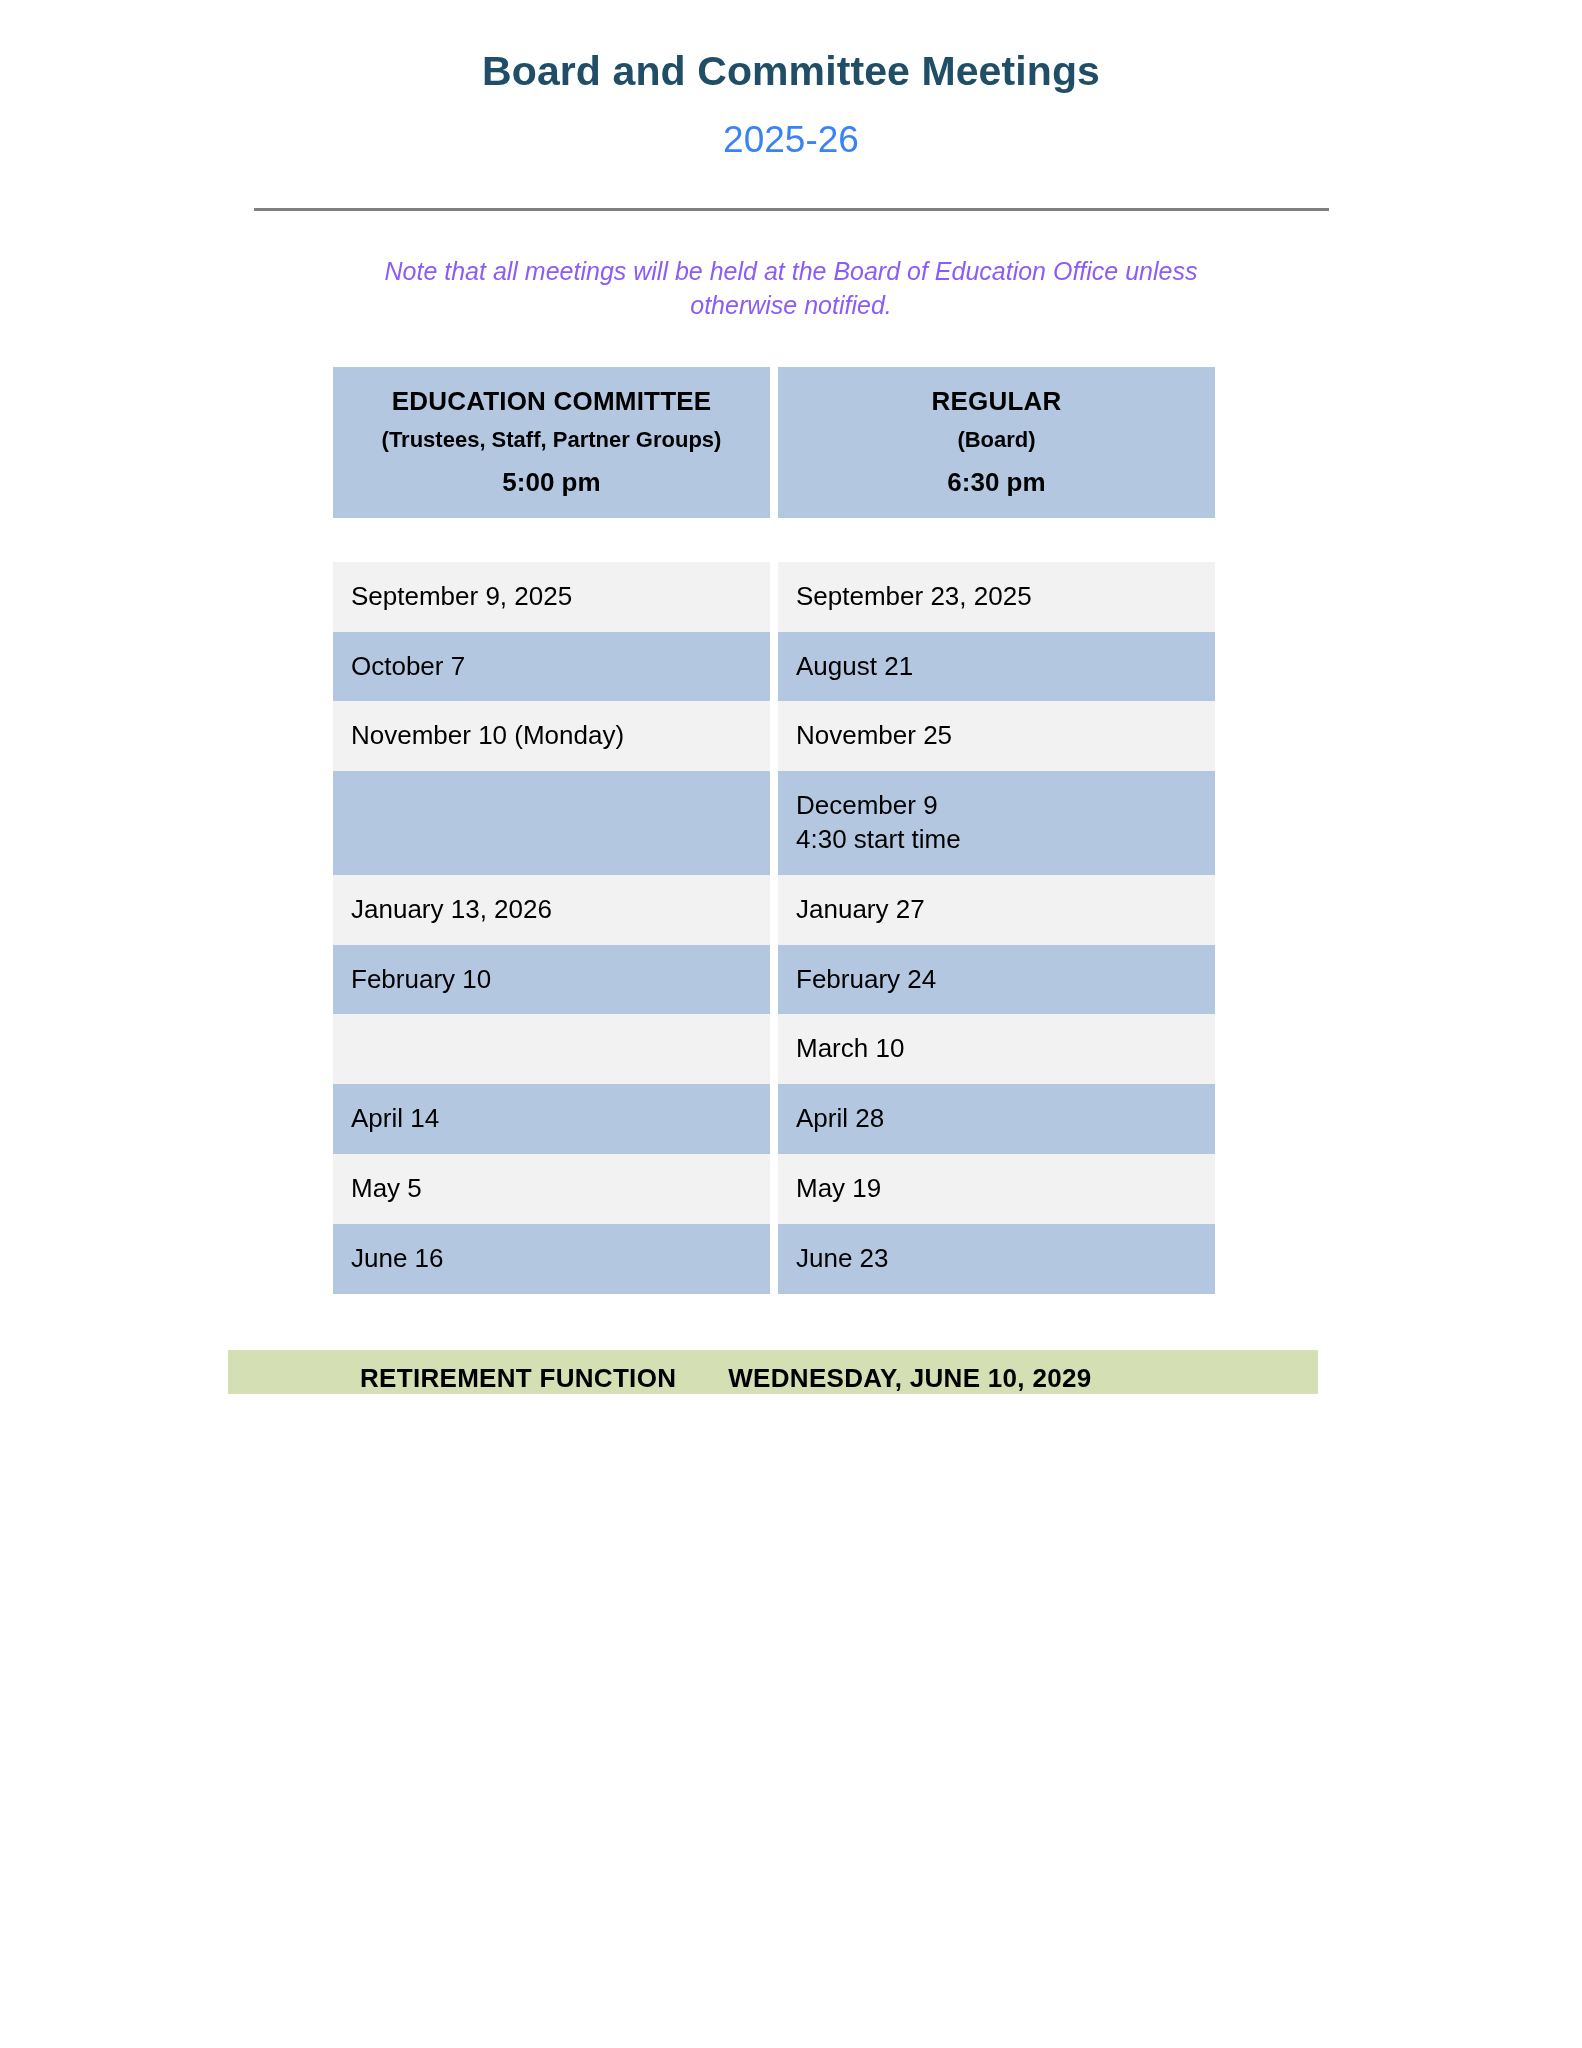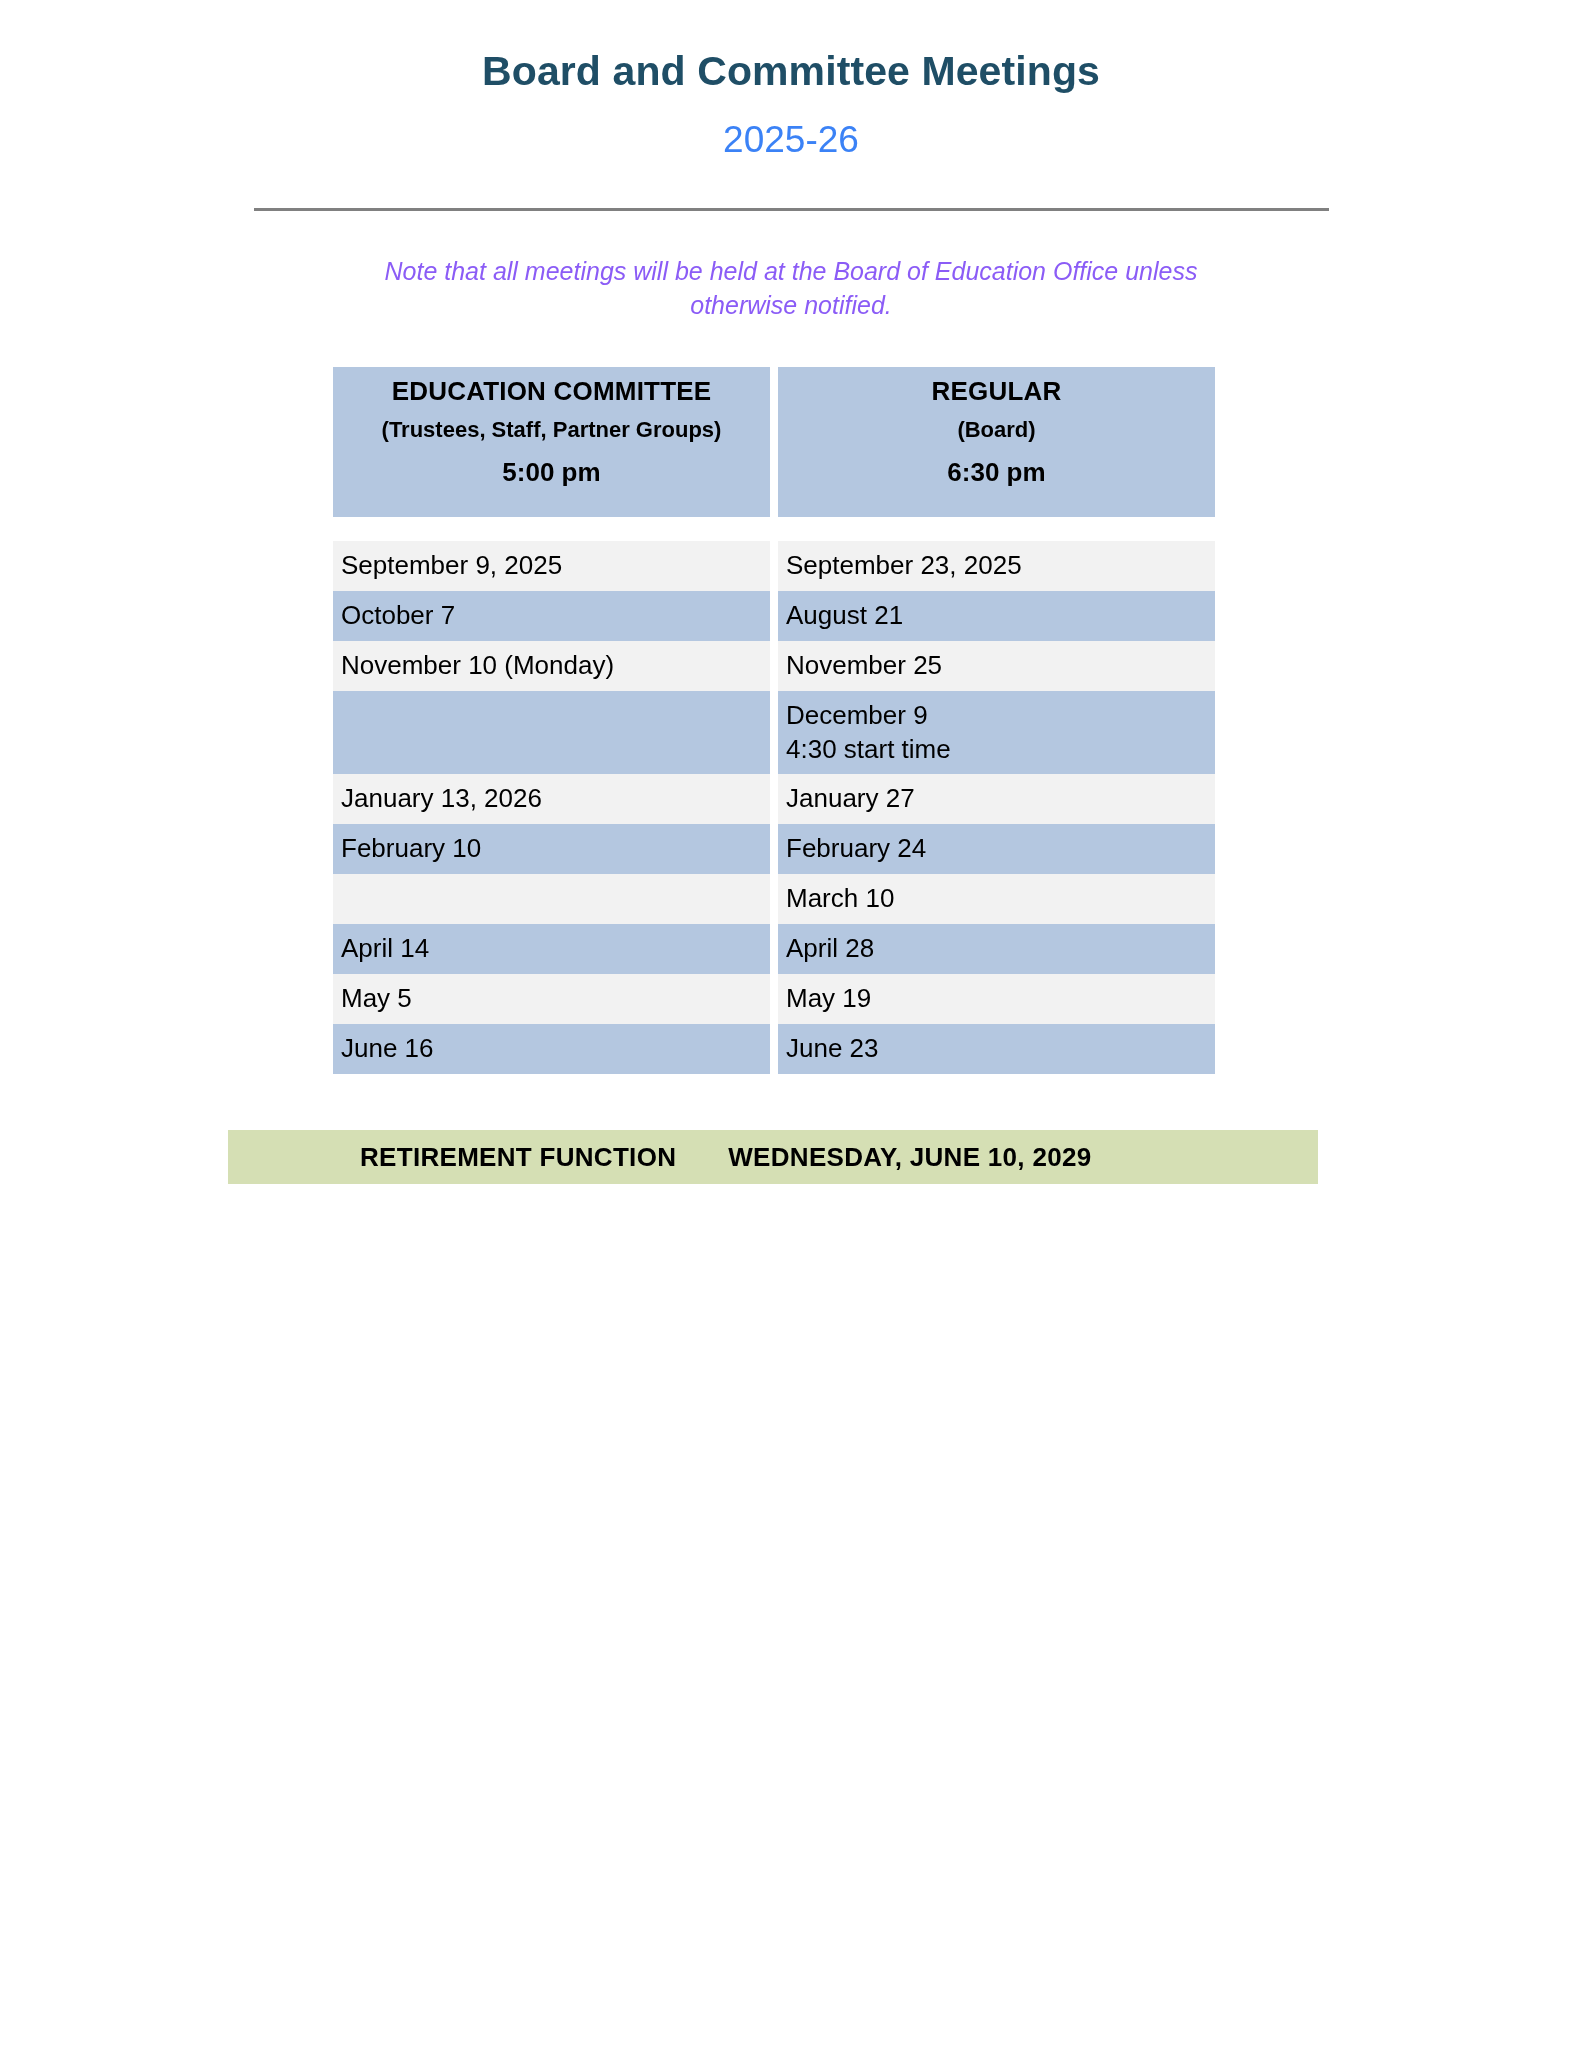--- a/index.html
+++ b/index.html
@@ -60,21 +60,21 @@
     margin-left: 325px;
   }
   table.schedule {
     border-collapse: separate;
     border-spacing: 8px 0;
     width: 890px;
     table-layout: fixed;
   }
   table.schedule th,
   table.schedule td {
-    padding: 8px;
+    padding: 18px;
     margin: 0;
   }
   th.header-cell {
     background: #b4c7e0;
     text-align: center;
     vertical-align: top;
     padding: 16px 6px 22px 6px;
     height: 150px;
     box-sizing: border-box;
   }
@@ -112,23 +112,23 @@
     font-size: 26px;
     line-height: 1.3;
   }
   td.indent-sm { padding-left: 20px; }
   .spacer-row td { height: 8px; padding: 0; background: #ffffff; }
   .footer-banner {
     width: 1090px;
     margin: 56px auto 0 auto;
     margin-left: 228px;
     background: #d5dfb4;
-    height: 54px;
+    height: 44px;
     display: flex;
-    align-items: center;
+    align-items: flex-end;
     box-sizing: border-box;
   }
   .footer-left {
     font-size: 26px;
     font-weight: bold;
     letter-spacing: 0.3px;
     margin-left: 132px;
   }
   .footer-right {
     font-size: 26px;

